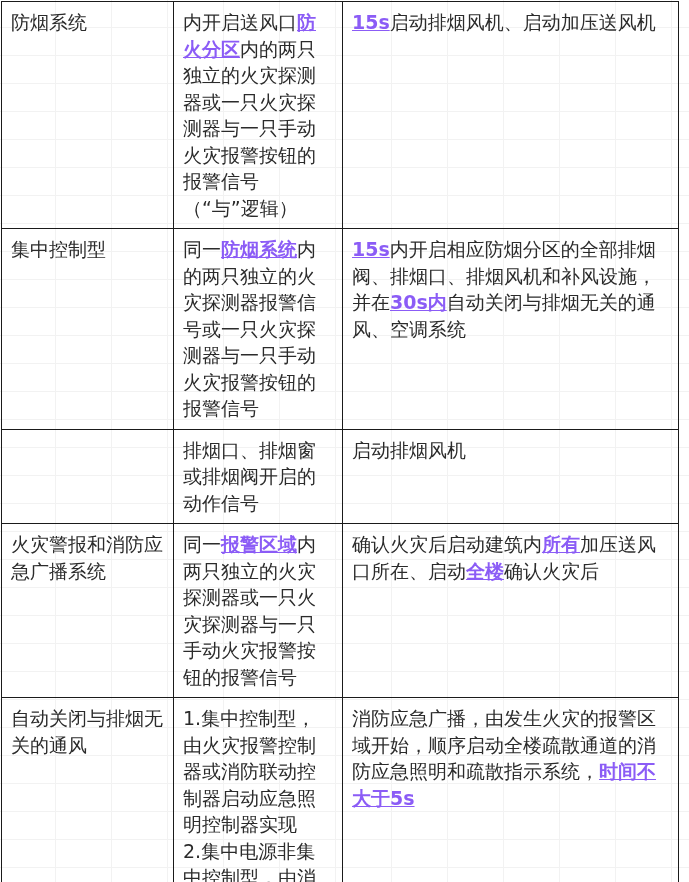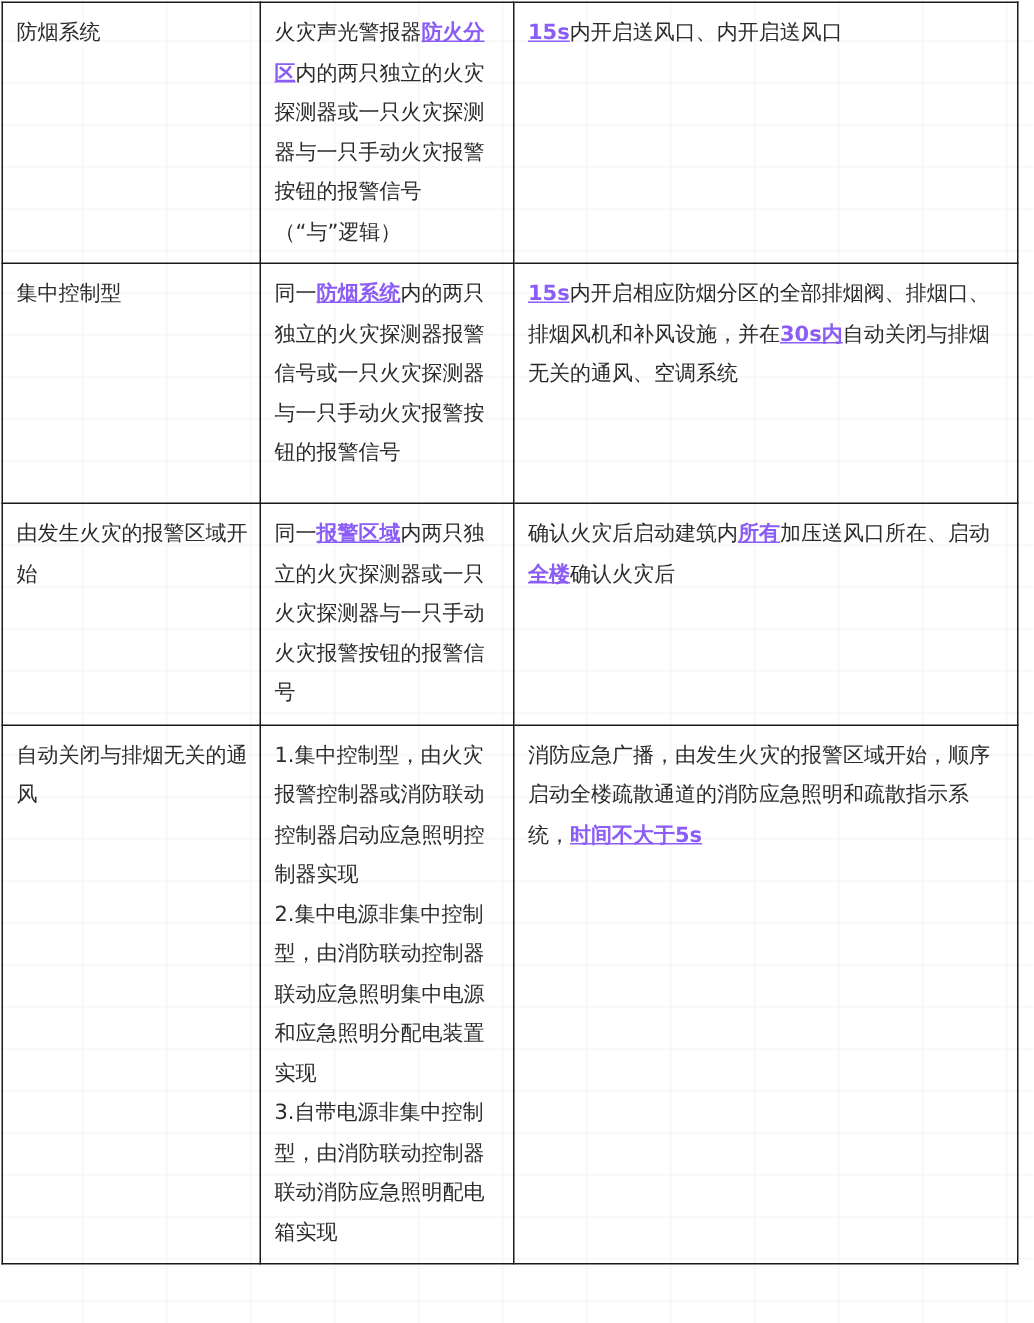--- a/index.html
+++ b/index.html
@@ -34,21 +34,21 @@
     width: 677px;
     border-collapse: collapse;
     table-layout: fixed;
     background: transparent;
   }
 
   table.linkage-table td {
     border: 1px solid #1a1a1a;
     vertical-align: top;
     padding: 7px 8px 7px 9px;
-    font-size: 14px;
+    font-size: 19px;
     line-height: 26.5px;
     color: #2b2b2b;
     background: transparent;
     font-family: "DejaVu Sans", "Liberation Sans", sans-serif;
   }
 
   col.c1 { width: 172px; }
   col.c2 { width: 169px; }
   col.c3 { width: 336px; }
 
@@ -83,40 +83,51 @@
       <col class="c1">
       <col class="c2">
       <col class="c3">
     </colgroup>
     <tbody>
       <tr class="r1">
         <td>
             <span class="cell-text">防烟系统</span>
           </td>
         <td>
-            <span class="cell-text"><span>火灾声光警报器</span><span class="hl">防火分区</span><span>内的两只独立的火灾探测器或一只火灾探测器与一只手动火灾报警按钮的报警信号（“与”逻辑）</span></span>
+            <span class="cell-text"><span>内开启送风口</span><span class="hl">防火分区</span><span>内的两只独立的火灾探测器或一只火灾探测器与一只手动火灾报警按钮的报警信号（“与”逻辑）</span></span>
           </td>
         <td>
-            <span class="cell-text"><span class="hl">15s</span><span>内开启送风口、内开启送风口</span></span>
+            <span class="cell-text"><span class="hl">15s</span><span>启动排烟风机、启动加压送风机</span></span>
           </td>
       </tr>
       <tr class="r2">
         <td>
             <span class="cell-text">集中控制型</span>
           </td>
         <td>
             <span class="cell-text"><span>同一</span><span class="hl">防烟系统</span><span>内的两只独立的火灾探测器报警信号或一只火灾探测器与一只手动火灾报警按钮的报警信号</span></span>
           </td>
         <td>
             <span class="cell-text"><span class="hl">15s</span><span>内开启相应防烟分区的全部排烟阀、排烟口、排烟风机和补风设施，并在</span><span class="hl">30s内</span><span>自动关闭与排烟无关的通风、空调系统</span></span>
           </td>
       </tr>
+      <tr class="r3">
+        <td>
+            <span class="cell-text empty-cell"></span>
+          </td>
+        <td>
+            <span class="cell-text"><span>排烟口、排烟窗或排烟阀开启的动作信号</span></span>
+          </td>
+        <td>
+            <span class="cell-text"><span>启动排烟风机</span></span>
+          </td>
+      </tr>
       <tr class="r4">
         <td>
-            <span class="cell-text">由发生火灾的报警区域开始</span>
+            <span class="cell-text">火灾警报和消防应急广播系统</span>
           </td>
         <td>
             <span class="cell-text"><span>同一</span><span class="hl">报警区域</span><span>内两只独立的火灾探测器或一只火灾探测器与一只手动火灾报警按钮的报警信号</span></span>
           </td>
         <td>
             <span class="cell-text"><span>确认火灾后启动建筑内</span><span class="hl">所有</span><span>加压送风口所在、启动</span><span class="hl">全楼</span><span>确认火灾后</span></span>
           </td>
       </tr>
       <tr class="r5">
         <td>

